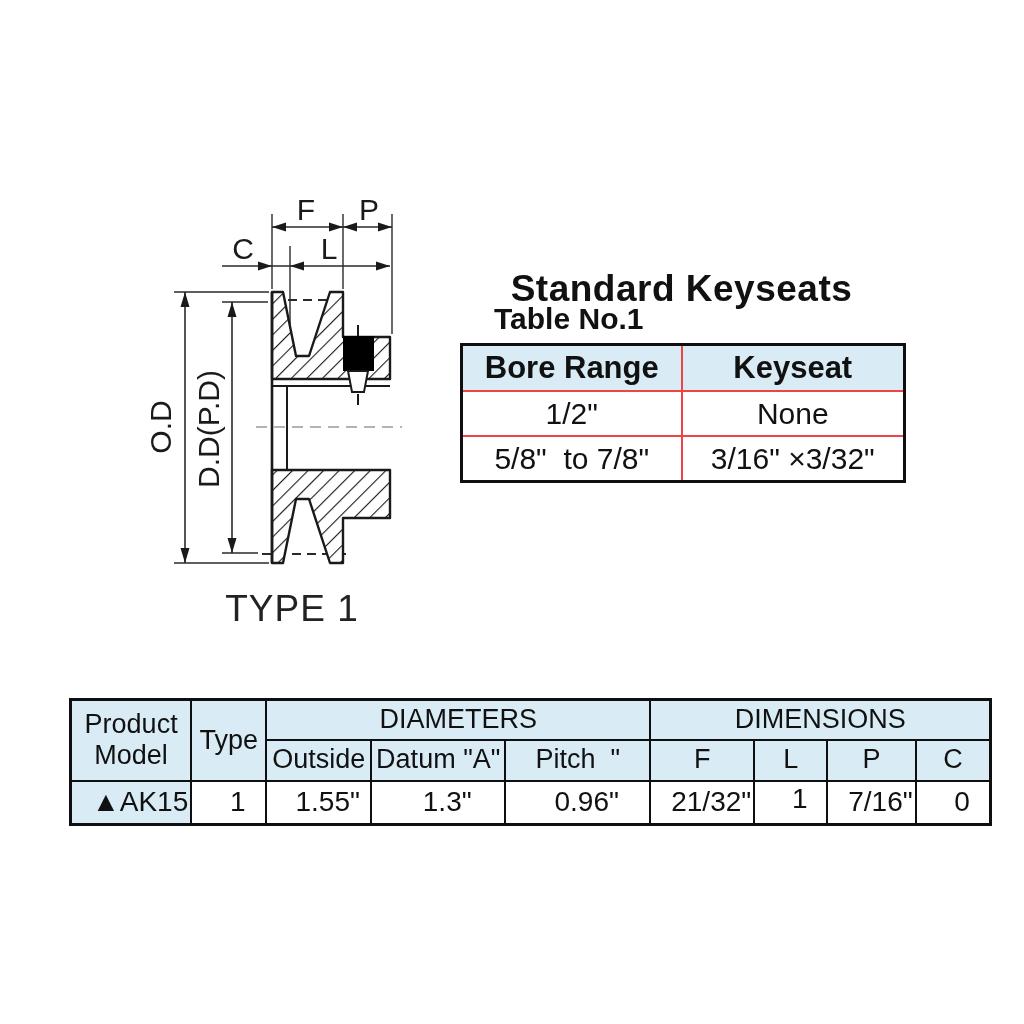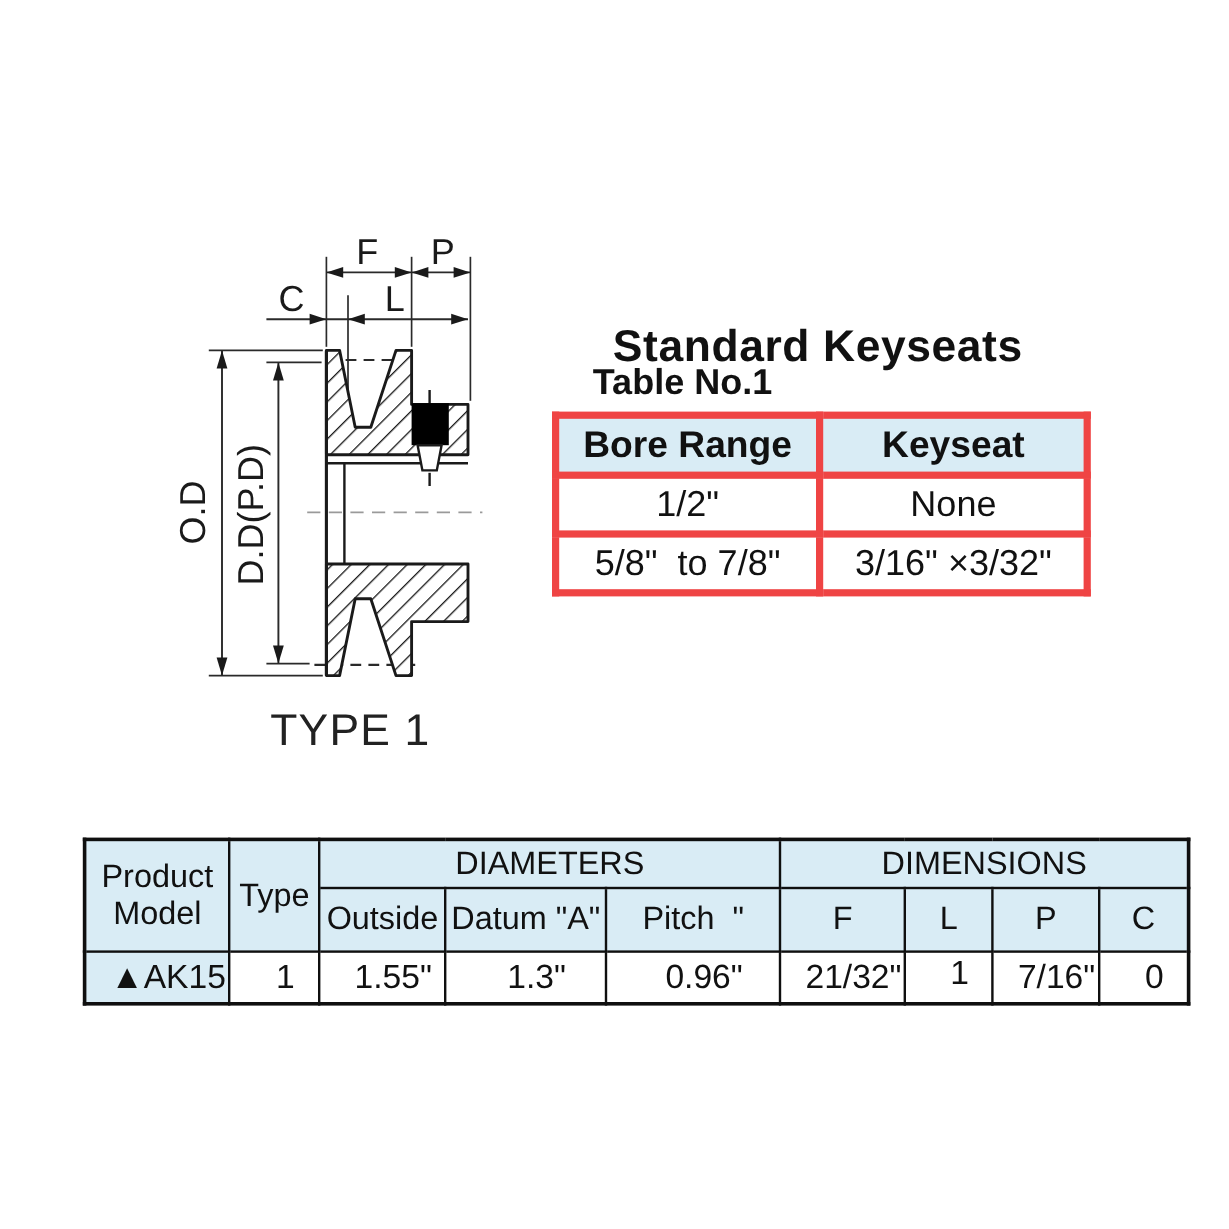--- a/index.html
+++ b/index.html
@@ -11,33 +11,33 @@
 
   
   #diagram-svg{left:0;top:0;width:1024px;height:1024px;}
 
   
   .ks-title{left:460px;top:268px;width:443px;text-align:center;
     font-size:37px;font-weight:bold;letter-spacing:0.5px;}
   .ks-subtitle{left:466px;top:302px;font-size:30px;font-weight:bold;margin-left:28px;}
   .ks-table{left:460px;top:343px;border-collapse:collapse;table-layout:fixed;
     border:3px solid #0f0f0f;}
-  .ks-table th,.ks-table td{border:6px solid #ef4444;text-align:center;
+  .ks-table th,.ks-table td{border:2px solid #ef4444;text-align:center;
     padding:0;white-space:pre;}
   .ks-table th{height:44px;font-size:31px;font-weight:bold;background:#d9ecf5;}
   .ks-table td{height:43px;font-size:30px;font-weight:normal;background:#ffffff;}
 
   
   .spec-table{left:69px;top:658px;border-collapse:collapse;table-layout:fixed;
     border:3px solid #0f0f0f;margin-top:40px;}
   .spec-table th,.spec-table td{border:2px solid #0f0f0f;text-align:center;
     padding:0 2px;white-space:pre-wrap;font-weight:normal;}
   .spec-table th{background:#d9ecf5;font-size:27px;line-height:1.15;}
   .spec-table .band{height:40px;font-size:28px;}
-  .spec-table .sub{height:53px;font-size:28px;}
+  .spec-table .sub{height:41px;font-size:28px;}
   .spec-table td{height:40px;font-size:28px;background:#ffffff;padding-left:20px;}
   .spec-table td.model{background:#d9ecf5;}
   .spec-table td.raise{vertical-align:top;padding-top:1px;}
 </style>
 </head>
 <body>
 
 <svg id="diagram-svg" class="abs" viewBox="0 0 1024 1024" xmlns="http://www.w3.org/2000/svg">
   <defs>
     <pattern id="hatch" width="11" height="11" patternUnits="userSpaceOnUse" patternTransform="rotate(45)">

